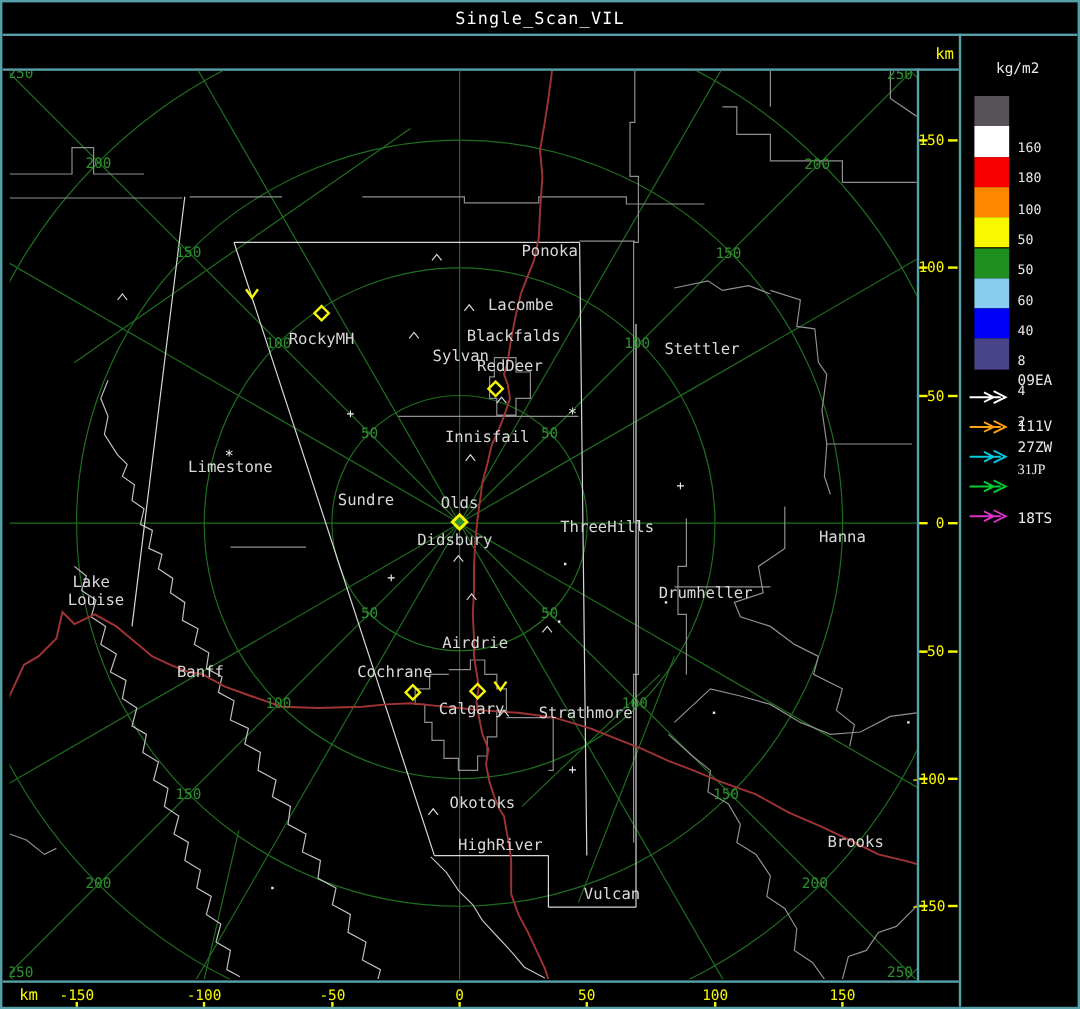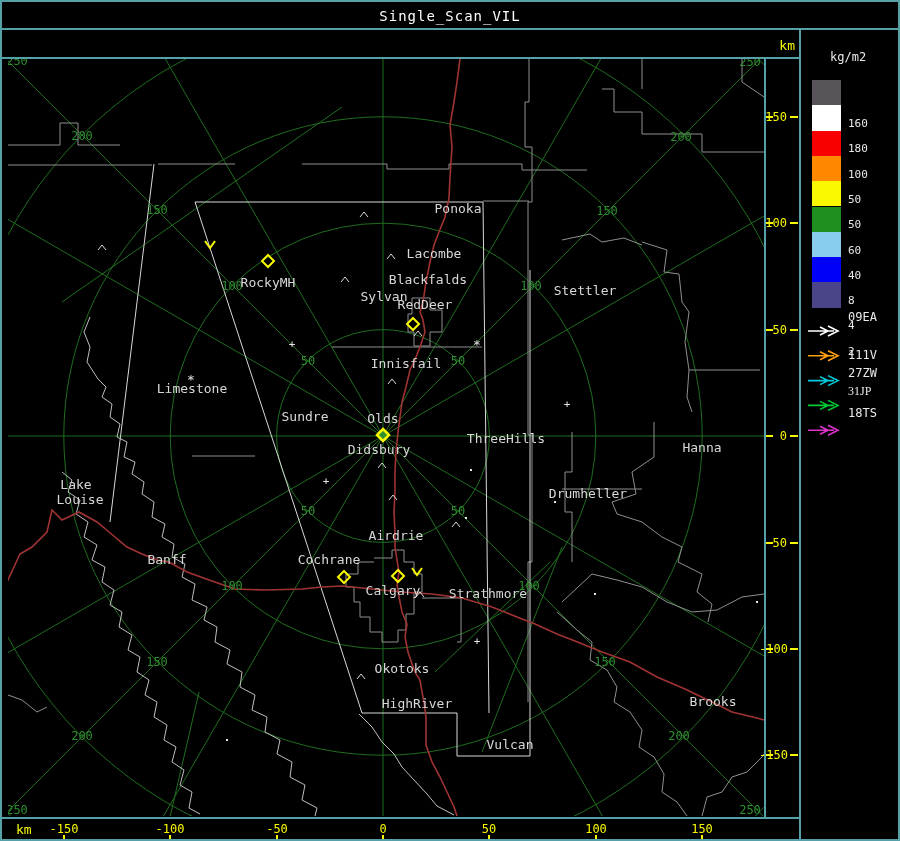--- a/index.html
+++ b/index.html
@@ -207,21 +207,21 @@
     <div class="legend-val" style="top: 172.2px;">50</div>
     <div class="legend-val" style="top: 197.5px;">60</div>
     <div class="legend-val" style="top: 222.8px;">40</div>
     <div class="legend-val" style="top: 248.1px;">8</div>
     <div class="legend-val" style="top: 273.4px;">4</div>
     <div class="legend-val" style="top: 298.7px;">2</div>
     <div class="site-lbl" style="top: 308px;">09EA</div>
     <div class="site-lbl" style="top: 346px;">111V</div>
     <div class="site-lbl" style="top: 364px;">27ZW</div>
     <div class="site-lbl" style="top: 382.4px; font-family: Liberation Serif, serif;">31JP</div>
-    <div class="site-lbl" style="top: 404px;">18TS</div>
+    <div class="site-lbl" style="top: 423px;">18TS</div>
     <div class="raxis-lbl" style="top: 108px;">150</div>
     <div class="raxis-tick" style="left: 764px; top: 114px; width: 7px;"></div>
     <div class="raxis-tick" style="left: 788px; top: 114px; width: 8px;"></div>
     <div class="raxis-lbl" style="top: 214px;">100</div>
     <div class="raxis-tick" style="left: 764px; top: 220px; width: 7px;"></div>
     <div class="raxis-tick" style="left: 788px; top: 220px; width: 8px;"></div>
     <div class="raxis-lbl" style="top: 321px;">50</div>
     <div class="raxis-tick" style="left: 764px; top: 327px; width: 7px;"></div>
     <div class="raxis-tick" style="left: 788px; top: 327px; width: 8px;"></div>
     <div class="raxis-lbl" style="top: 427px;">0</div>

